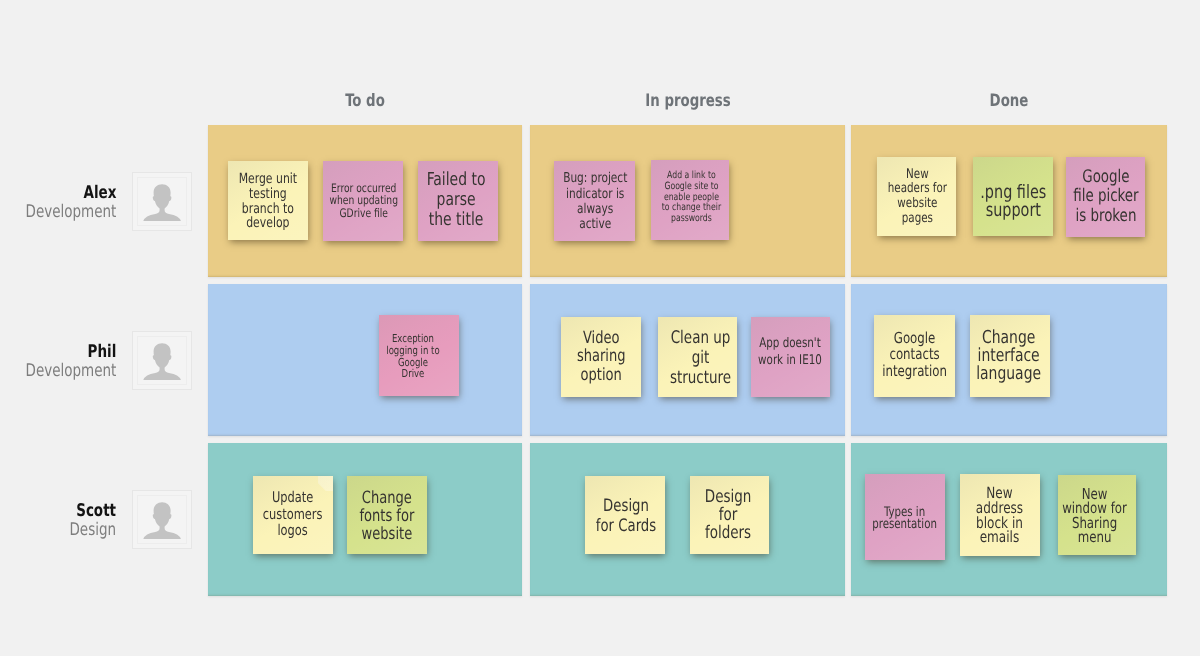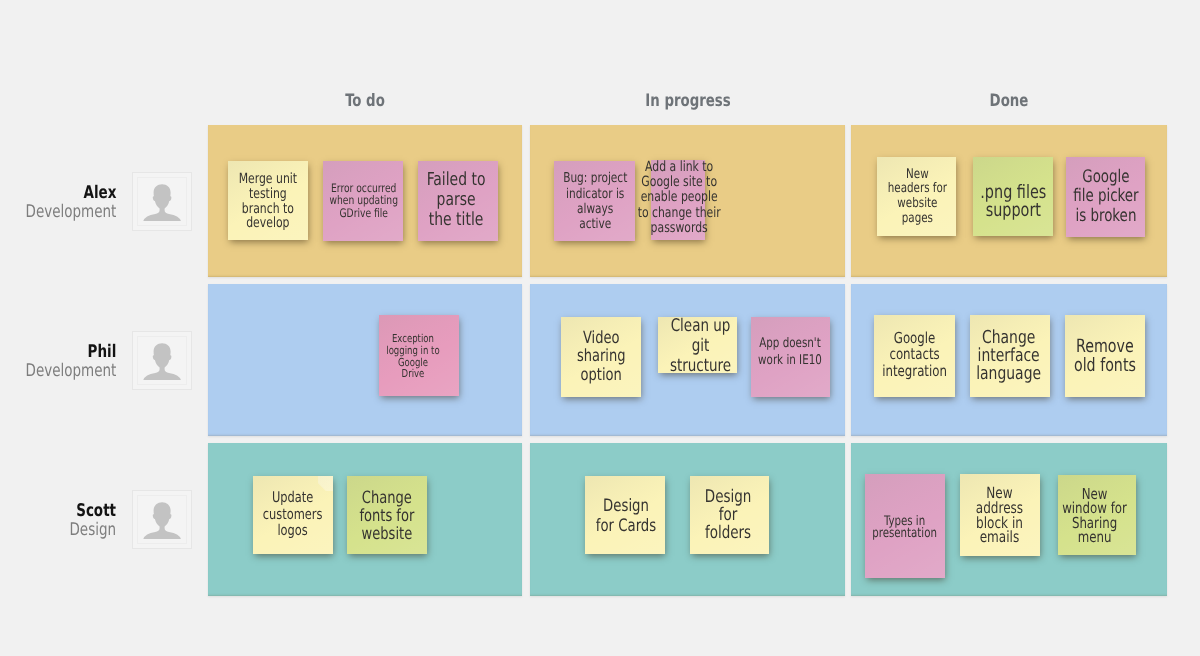--- a/index.html
+++ b/index.html
@@ -124,21 +124,21 @@
       </div>
   </div>
 
   <div class="tile" style="left:530px;top:125px;width:315px;height:152px;background:#e9cc86">
     <div class="note" style="left:24px;top:36px;width:81px;height:80px;background:#dfa2c4;font-size:13.62px;line-height:1.125;padding:4.0px 4px 2.0px 5.0px">
         <span>Bug: project
 indicator is
 always
 active</span>
       </div>
-    <div class="note" style="left:121px;top:35px;width:54px;height:80px;background:#dfa2c4;font-size:14px;line-height:1.095;padding:4.0px 3.0px 8px 5.0px">
+    <div class="note" style="left:121px;top:35px;width:78px;height:80px;background:#dfa2c4;font-size:10px;line-height:1.095;padding:4.0px 3.0px 8px 5.0px">
         <span>Add a link to
 Google site to
 enable people
 to change their
 passwords</span>
       </div>
   </div>
 
   <div class="tile" style="left:851px;top:125px;width:316px;height:152px;background:#e9cc86">
     <div class="note" style="left:26px;top:32px;width:79px;height:79px;background:#fbf3b8;font-size:13.34px;line-height:1.102;padding:3.5px 3.0px 2.5px 5.0px">
@@ -166,21 +166,21 @@
 Drive</span>
       </div>
   </div>
 
   <div class="tile" style="left:530px;top:284px;width:315px;height:152px;background:#aecdf0">
     <div class="note" style="left:31px;top:33px;width:80px;height:80px;background:#fbf3b8;font-size:16.82px;line-height:1.081;padding:1.5px 4.0px 4.5px 4.0px">
         <span>Video
 sharing
 option</span>
       </div>
-    <div class="note" style="left:128px;top:33px;width:79px;height:56px;background:#fbf3b8;font-size:17.42px;line-height:1.166;padding:4.0px 4.0px 2.0px 10px">
+    <div class="note" style="left:128px;top:33px;width:79px;height:80px;background:#fbf3b8;font-size:17.42px;line-height:1.166;padding:4.0px 4.0px 2.0px 10px">
         <span>Clean up
 git
 structure</span>
       </div>
     <div class="note" style="left:221px;top:33px;width:79px;height:80px;background:#dfa2c4;font-size:13.34px;line-height:1.277;padding:3.0px 5.0px 13px 3.0px">
         <span>App doesn't
 work in IE10</span>
       </div>
   </div>
 
@@ -188,24 +188,20 @@
     <div class="note" style="left:23px;top:31px;width:81px;height:82px;background:#fbf3b8;font-size:15.21px;line-height:1.057;padding:1.5px 4.0px 4.5px 4.0px">
         <span>Google
 contacts
 integration</span>
       </div>
     <div class="note" style="left:119px;top:31px;width:80px;height:82px;background:#fbf3b8;font-size:17.98px;line-height:0.996;padding:3.0px 5.0px 3.0px 3.0px">
         <span>Change
 interface
 language</span>
       </div>
-    <div class="note" style="left:214px;top:31px;width:80px;height:82px;background:#fbf3b8;font-size:18.35px;line-height:1.052">
-        <span>Remove
-old fonts</span>
-      </div>
   </div>
 
   <div class="tile" style="left:208px;top:443px;width:314px;height:153px;background:#8cccc8">
     <div class="note fold" style="left:45px;top:33px;width:80px;height:78px;background:#fbf3b8;font-size:14.71px;line-height:1.120">
         <span>Update
 customers
 logos</span>
       </div>
     <div class="note" style="left:139px;top:33px;width:80px;height:78px;background:#d5e28c;font-size:16.87px;line-height:1.052;padding:4.0px 4.0px 2.0px 4.0px">
         <span>Change
@@ -220,21 +216,21 @@
 for Cards</span>
       </div>
     <div class="note" style="left:160px;top:33px;width:79px;height:78px;background:#fbf3b8;font-size:17.42px;line-height:1.023;padding:4.0px 5.0px 2.0px 3.0px">
         <span>Design
 for
 folders</span>
       </div>
   </div>
 
   <div class="tile" style="left:851px;top:443px;width:316px;height:153px;background:#8cccc8">
-    <div class="note" style="left:14px;top:31px;width:80px;height:104px;background:#dfa2c4;font-size:13.21px;line-height:0.896;padding:4.5px 4.0px 1.5px 4.0px">
+    <div class="note" style="left:14px;top:31px;width:80px;height:86px;background:#dfa2c4;font-size:13.21px;line-height:0.896;padding:4.5px 4.0px 1.5px 4.0px">
         <span>Types in
 presentation</span>
       </div>
     <div class="note" style="left:109px;top:31px;width:80px;height:82px;background:#fbf3b8;font-size:15.56px;line-height:0.945;padding:3.5px 5.0px 2.5px 3.0px">
         <span>New
 address
 block in
 emails</span>
       </div>
     <div class="note" style="left:207px;top:32px;width:78px;height:80px;background:#d5e28c;font-size:15.22px;line-height:0.942;padding:3.5px 6.0px 2.5px 2.0px">

